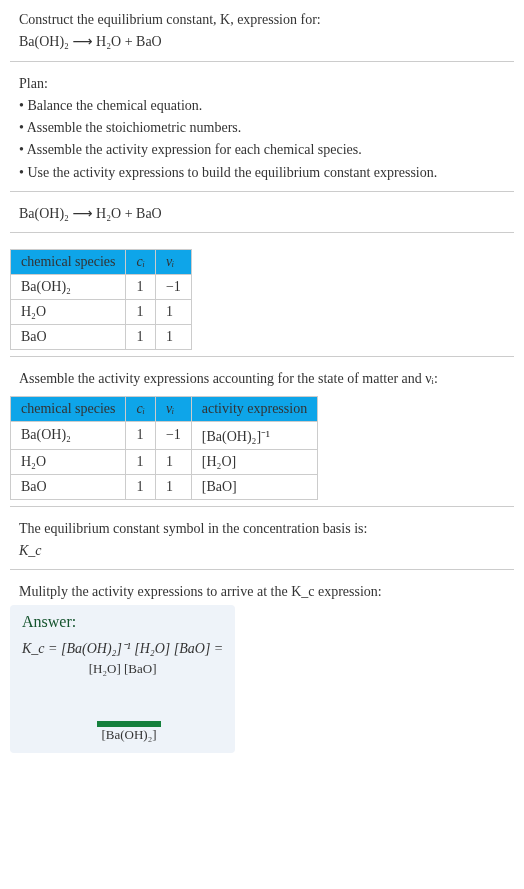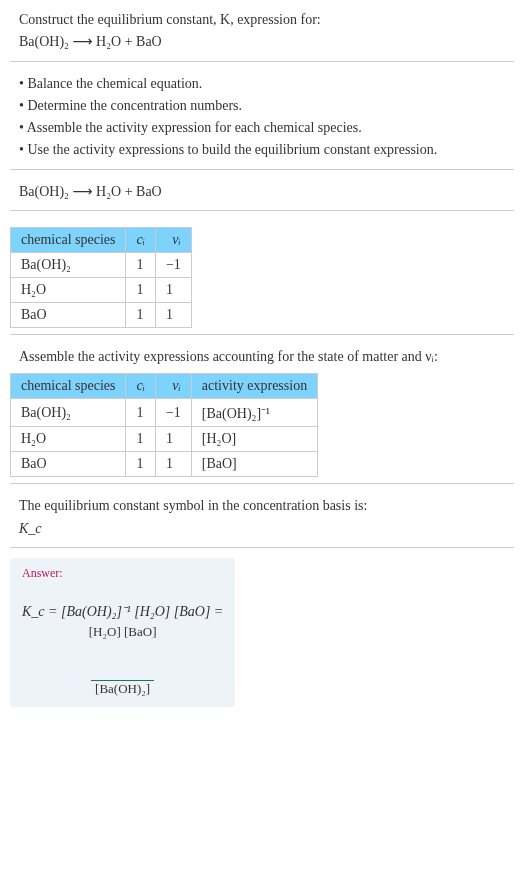--- a/index.html
+++ b/index.html
@@ -30,67 +30,67 @@
     margin-top: 6px;
     font-size: 14px;
   }
   table.data th, table.data td {
     border: 1px solid #ccc;
     padding: 4px 10px;
     text-align: left;
     font-weight: normal;
   }
   table.data th {
-    background: #7dd3fc;
-    text-align: right;
+    background: #0ea5e9;
   }
   .answer-box {
     background: #eef3f9;
     border-radius: 4px;
     padding: 8px 12px 10px 12px;
     display: inline-block;
     max-width: 100%;
   }
   .answer-label {
-    font-size: 12px;
-    color: #be185d;
-    margin-bottom: 20px;
+    font-size: 16px;
+    color: #14532d;
+    margin-bottom: 7px;
   }
   .formula-row {
     display: flex;
     align-items: center;
     gap: 4px;
     font-size: 14px;
     flex-direction: column;
   }
   .frac {
     display: inline-flex;
     flex-direction: column;
-    align-items: center;
+    align-items: flex-end;
     vertical-align: middle;
     font-size: 13px;
+    gap: 44px;
   }
   .frac .num { padding: 0 4px; }
   .frac .den {
-    border-top: 1px solid #15803d;
+    border-top: 6px solid #15803d;
     padding: 0 4px;
-    margin-top: 40px;
   }
 </style>
 </head>
 <body>
 
 <div class="section first">
   <div class="line">Construct the equilibrium constant, K, expression for:</div>
   <div class="line">Ba(OH)₂ ⟶ H₂O + BaO</div>
 </div>
 
 <div class="section">
+  <div class="line">Plan:</div>
   <div class="line">• Balance the chemical equation.</div>
-  <div class="line">• Determine the concentration numbers.</div>
+  <div class="line">• Assemble the stoichiometric numbers.</div>
   <div class="line">• Assemble the activity expression for each chemical species.</div>
   <div class="line">• Use the activity expressions to build the equilibrium constant expression.</div>
 </div>
 
 <div class="section">
   <div class="line">Ba(OH)₂ ⟶ H₂O + BaO</div>
 </div>
 
 <div class="section">
   <table class="data">
@@ -150,20 +150,21 @@
   </tbody>
     </table>
 </div>
 
 <div class="section">
   <div class="line">The equilibrium constant symbol in the concentration basis is:</div>
   <div class="line italic">K_c</div>
 </div>
 
 <div class="section">
+  <div class="line">Mulitply the activity expressions to arrive at the K_c expression:</div>
 
   <div class="answer-box">
     <div class="answer-label">Answer:</div>
     <div class="formula-row">
       <span class="italic">K_c = [Ba(OH)₂]⁻¹ [H₂O] [BaO] =</span>
       <span class="frac">
         <span class="num">[H₂O] [BaO]</span>
         <span class="den">[Ba(OH)₂]</span>
       </span>
     </div>

